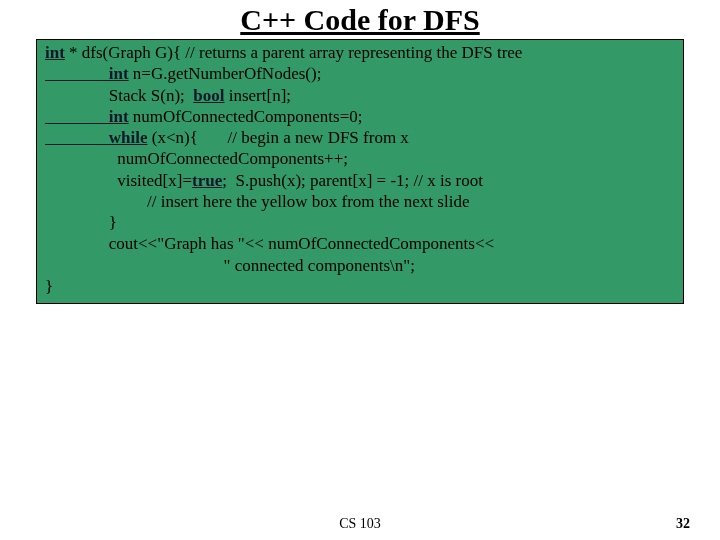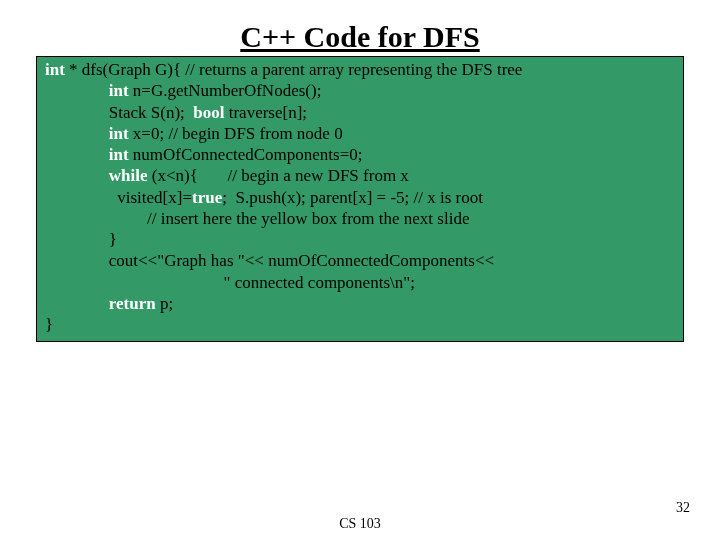--- a/index.html
+++ b/index.html
@@ -9,64 +9,64 @@
     height: 540px;
     background: #ffffff;
     font-family: "Times New Roman", serif;
     position: relative;
     box-sizing: border-box;
   }
   .title {
     text-align: center;
     font-size: 30px;
     font-weight: bold;
-    margin: 20px 0 2px 0;
+    margin: 3px 0 2px 0;
     text-decoration: underline;
   }
   .codebox {
     margin: 0 36px 0 36px;
     border: 1px solid #000;
     background: #339966;
     padding: 2px 6px 6px 8px;
     font-size: 17px;
     line-height: 1.25;
     color: #000;
   }
   .codeline { white-space: pre; }
-  .kw { font-weight: bold; color: #ffffff; }
+  .kw { font-weight: bold; color: #0f172a; text-decoration: underline; }
   .footer-left {
     position: absolute;
     bottom: 8px;
     left: 0;
     width: 100%;
     text-align: center;
     font-size: 14px;
   }
   .footer-right {
     position: absolute;
-    bottom: 24px;
+    bottom: 8px;
     right: 30px;
     font-size: 14px;
+    font-weight: bold;
   }
 </style>
 </head>
 <body>
 
 <div class="title">C++ Code for DFS</div>
 
 <div class="codebox">
 <div class="codeline"><span class="kw">int</span><span> * dfs(Graph G){ // returns a parent array representing the DFS tree</span></div>
 <div class="codeline"><span class="kw">               int</span><span> n=G.getNumberOfNodes();</span></div>
-<div class="codeline"><span>               Stack S(n);  </span><span class="kw">bool</span><span> traverse[n];</span></div>
-<div class="codeline"><span class="kw">               int</span><span> x=0; // begin DFS from node 0</span></div>
+<div class="codeline"><span>               Stack S(n);  </span><span class="kw">bool</span><span> insert[n];</span></div>
 <div class="codeline"><span class="kw">               int</span><span> numOfConnectedComponents=0;</span></div>
 <div class="codeline"><span class="kw">               while</span><span> (x&lt;n){       // begin a new DFS from x</span></div>
-<div class="codeline"><span>                 visited[x]=</span><span class="kw">true</span><span>;  S.push(x); parent[x] = -5; // x is root</span></div>
+<div class="codeline"><span>                 numOfConnectedComponents++;</span></div>
+<div class="codeline"><span>                 visited[x]=</span><span class="kw">true</span><span>;  S.push(x); parent[x] = -1; // x is root</span></div>
 <div class="codeline"><span>                        // insert here the yellow box from the next slide</span></div>
 <div class="codeline"><span>               }</span></div>
 <div class="codeline"><span>               cout&lt;&lt;"Graph has "&lt;&lt; numOfConnectedComponents&lt;&lt;</span></div>
 <div class="codeline"><span>                                          " connected components\n";</span></div>
-<div class="codeline"><span class="kw">               return</span><span> p;</span></div>
 <div class="codeline"><span>}</span></div>
 </div>
 
 <div class="footer-left">CS 103</div>
 <div class="footer-right">32</div>
 
 </body></html>

